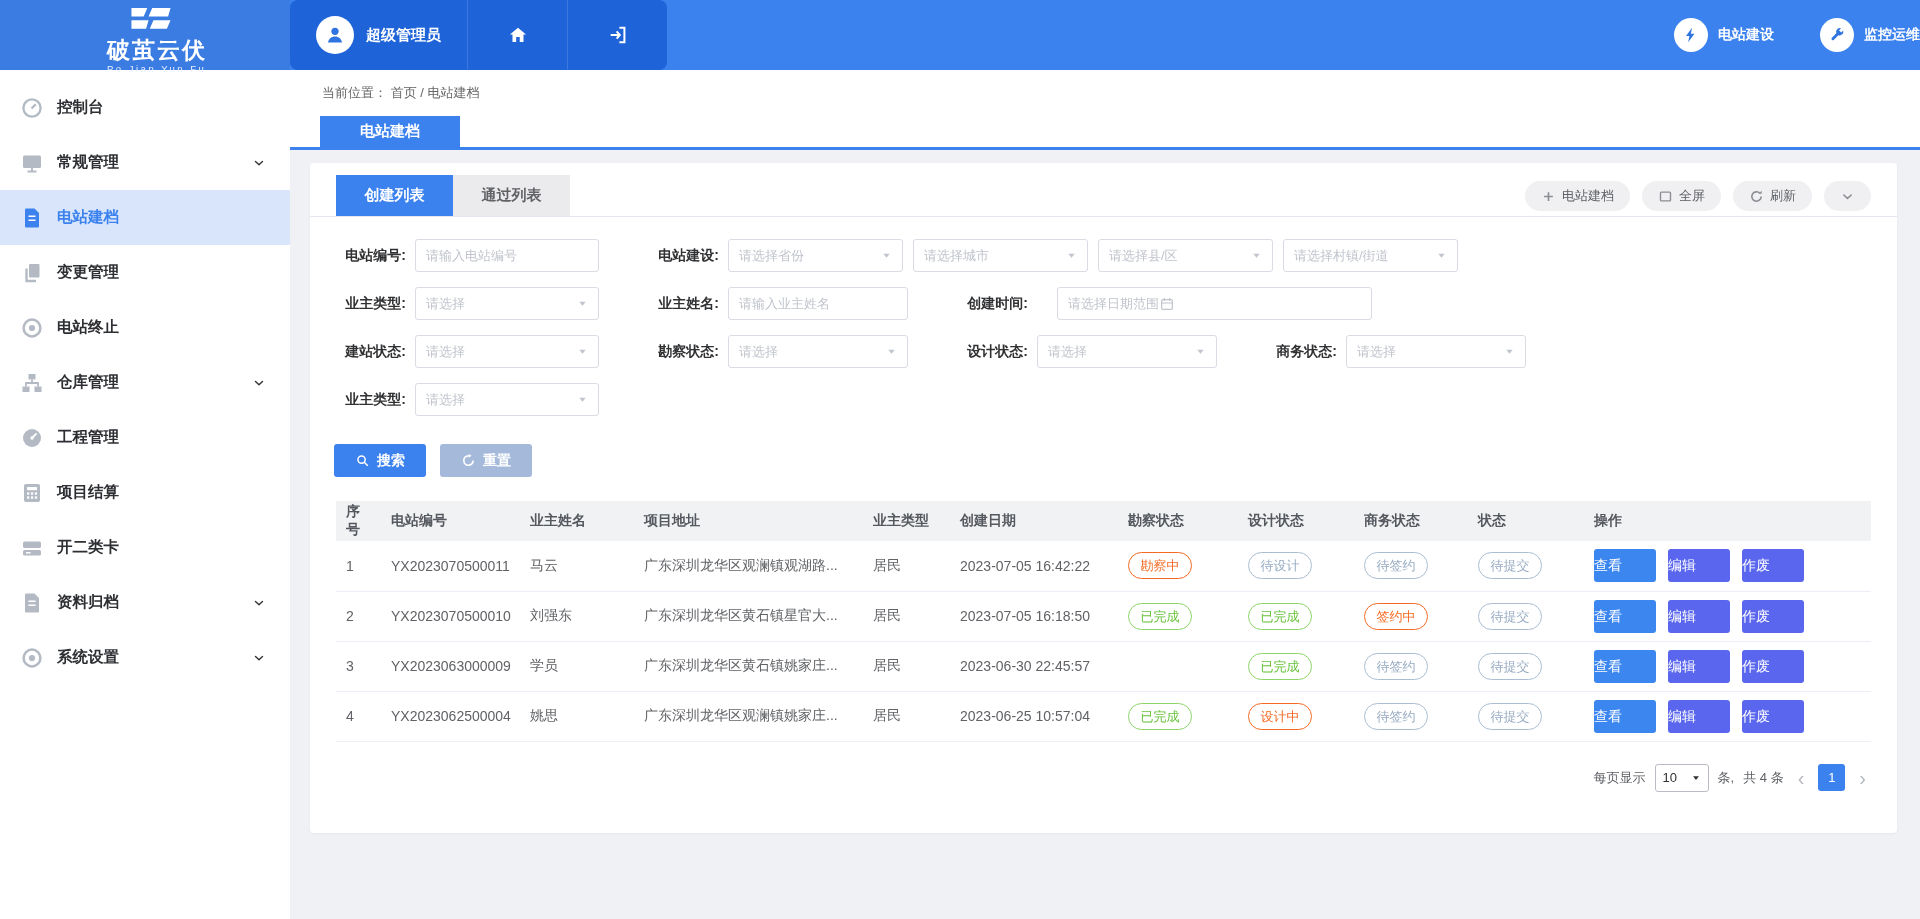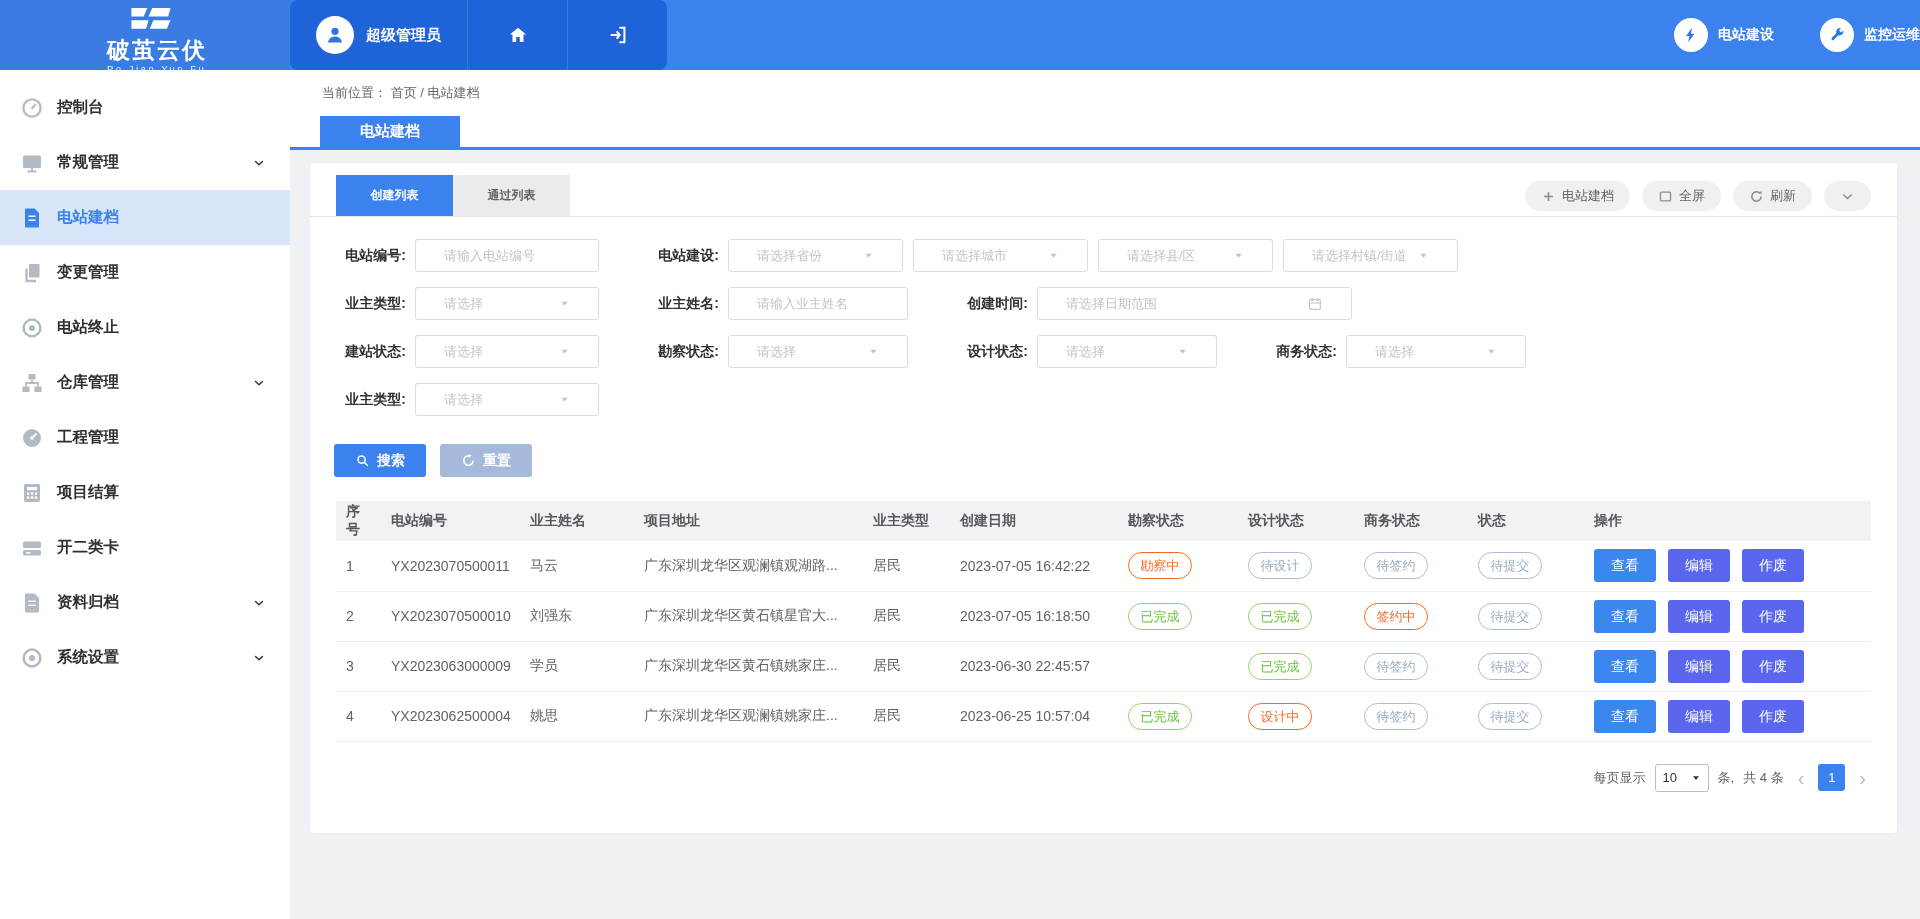--- a/index.html
+++ b/index.html
@@ -39,58 +39,58 @@
   .crumb span { color:#666; }
   .page-tab { position:absolute; left:30px; bottom:0; width:140px; height:31px; background:#3b82ee; color:#fff;
     font-size:15px; font-weight:bold; display:flex; align-items:center; justify-content:center; cursor:pointer; }
 
   .content { flex:1; padding:13px 23px 0 20px; background:#eff1f5; }
   .card { background:#fff; border-radius:4px; min-height:670px; position:relative; box-shadow:0 1px 3px rgba(0,0,0,.04); }
 
   
   .tabs-row { display:flex; padding:12px 26px 0; border-bottom:1px solid #e4e7ed; }
   .ptab { min-width:117px; height:41px; padding:0 26px; display:flex; align-items:center; justify-content:center;
-    font-size:12px; font-weight:bold; cursor:pointer; background:#ebebed; color:#606266; }
+    font-size:15px; font-weight:bold; cursor:pointer; background:#ebebed; color:#606266; }
   .ptab.active { background:#3b82ee; color:#fff; }
   .toolbar { position:absolute; right:26px; top:18px; display:flex; gap:12px; }
   .tool-pill { height:30px; border-radius:16px; background:#f0f0f2; color:#5d6066; font-size:13px;
     display:flex; align-items:center; gap:6px; padding:0 16px; cursor:pointer; }
   .tool-pill .t-icon { width:15px; height:15px; color:#8a8d93; }
 
   
   .filters { padding:22px 26px 0 22px; }
   .f-row { display:flex; align-items:center; margin-bottom:15px; }
   .f-label { width:74px; text-align:right; font-size:14px; font-weight:bold; color:#303133; margin-right:9px; flex:none; }
   .f-label.gap { margin-left:46px; }
   .f-field { height:33px; border:1px solid #d9dce3; border-radius:3px; background:#fff; display:flex; align-items:center;
-    padding:0 28px; font-size:13px; color:#c0c4cc; cursor:text; }
+    padding:0 10px; font-size:13px; color:#c0c4cc; cursor:text; }
   .f-select { cursor:pointer; justify-content:space-between; }
   .f-select .caret { color:#c0c4cc; width:11px; height:11px; }
   .f-group { display:flex; gap:10px; }
-  .f-date { justify-content:space-between; cursor:pointer; }
+  .f-date { justify-content:flex-start; cursor:pointer;margin-left:20px; }
   .f-date .cal { width:16px; height:16px; color:#c0c4cc; }
 
   .btn-row { display:flex; gap:14px; margin:28px 0 0 24px; }
   .btn { height:33px; width:92px; border:none; border-radius:3px; color:#fff; font-size:14px; font-weight:bold;
     display:flex; align-items:center; justify-content:center; gap:7px; cursor:pointer;
     font-family:"Liberation Sans","DejaVu Sans",sans-serif; }
   .btn .b-icon { width:15px; height:15px; }
   .btn-search { background:#3b82ee; }
   .btn-reset { background:#a5b9da; }
 
   
   .tbl { margin:24px 26px 0; width:1535px; border-collapse:collapse; table-layout:fixed; }
   .tbl th { background:#f1f2f4; height:40px; font-size:14px; color:#55585e; font-weight:bold; text-align:left; padding:0 10px; }
   .tbl td { height:50px; border-bottom:1px solid #ebeef5; font-size:14px; color:#606266; padding:0 10px; overflow:hidden; white-space:nowrap; }
   .badge { display:inline-block; min-width:64px; padding:0 10px; height:27px; line-height:25px; border-radius:14px;
     border:1px solid; font-size:13px; text-align:center; }
   .badge.warn    { color:#f56a22; border-color:#f56a22; }
   .badge.success { color:#67c23a; border-color:#8ed46a; }
   .badge.pending { color:#97abc2; border-color:#aabdd2; }
-  .act-btn { display:inline-block; width:62px; height:33px; line-height:33px; text-align:center; color:#fff;
+  .act-btn { display:inline-block; width:62px; height:33px; line-height:33px; text-align:left; color:#fff;
     font-size:14px; border-radius:3px; margin-right:12px; cursor:pointer; }
   .act-view { background:#3c86f0; }
   .act-edit,.act-void { background:#5a66ee; }
 
   
   .pager { display:flex; align-items:center; justify-content:flex-end; gap:9px; margin:22px 26px 0; font-size:13px; color:#606266; }
   .pp-select { width:54px; height:28px; border:1px solid #b9bcc2; border-radius:3px; background:#fff; color:#303133;
     display:flex; align-items:center; justify-content:space-between; padding:0 7px; cursor:pointer; }
   .pp-select .caret { width:10px; height:10px; color:#303133; }
   .pg-arrow { font-size:20px; color:#b4b7bd; padding:0 5px; cursor:pointer; line-height:1; }

